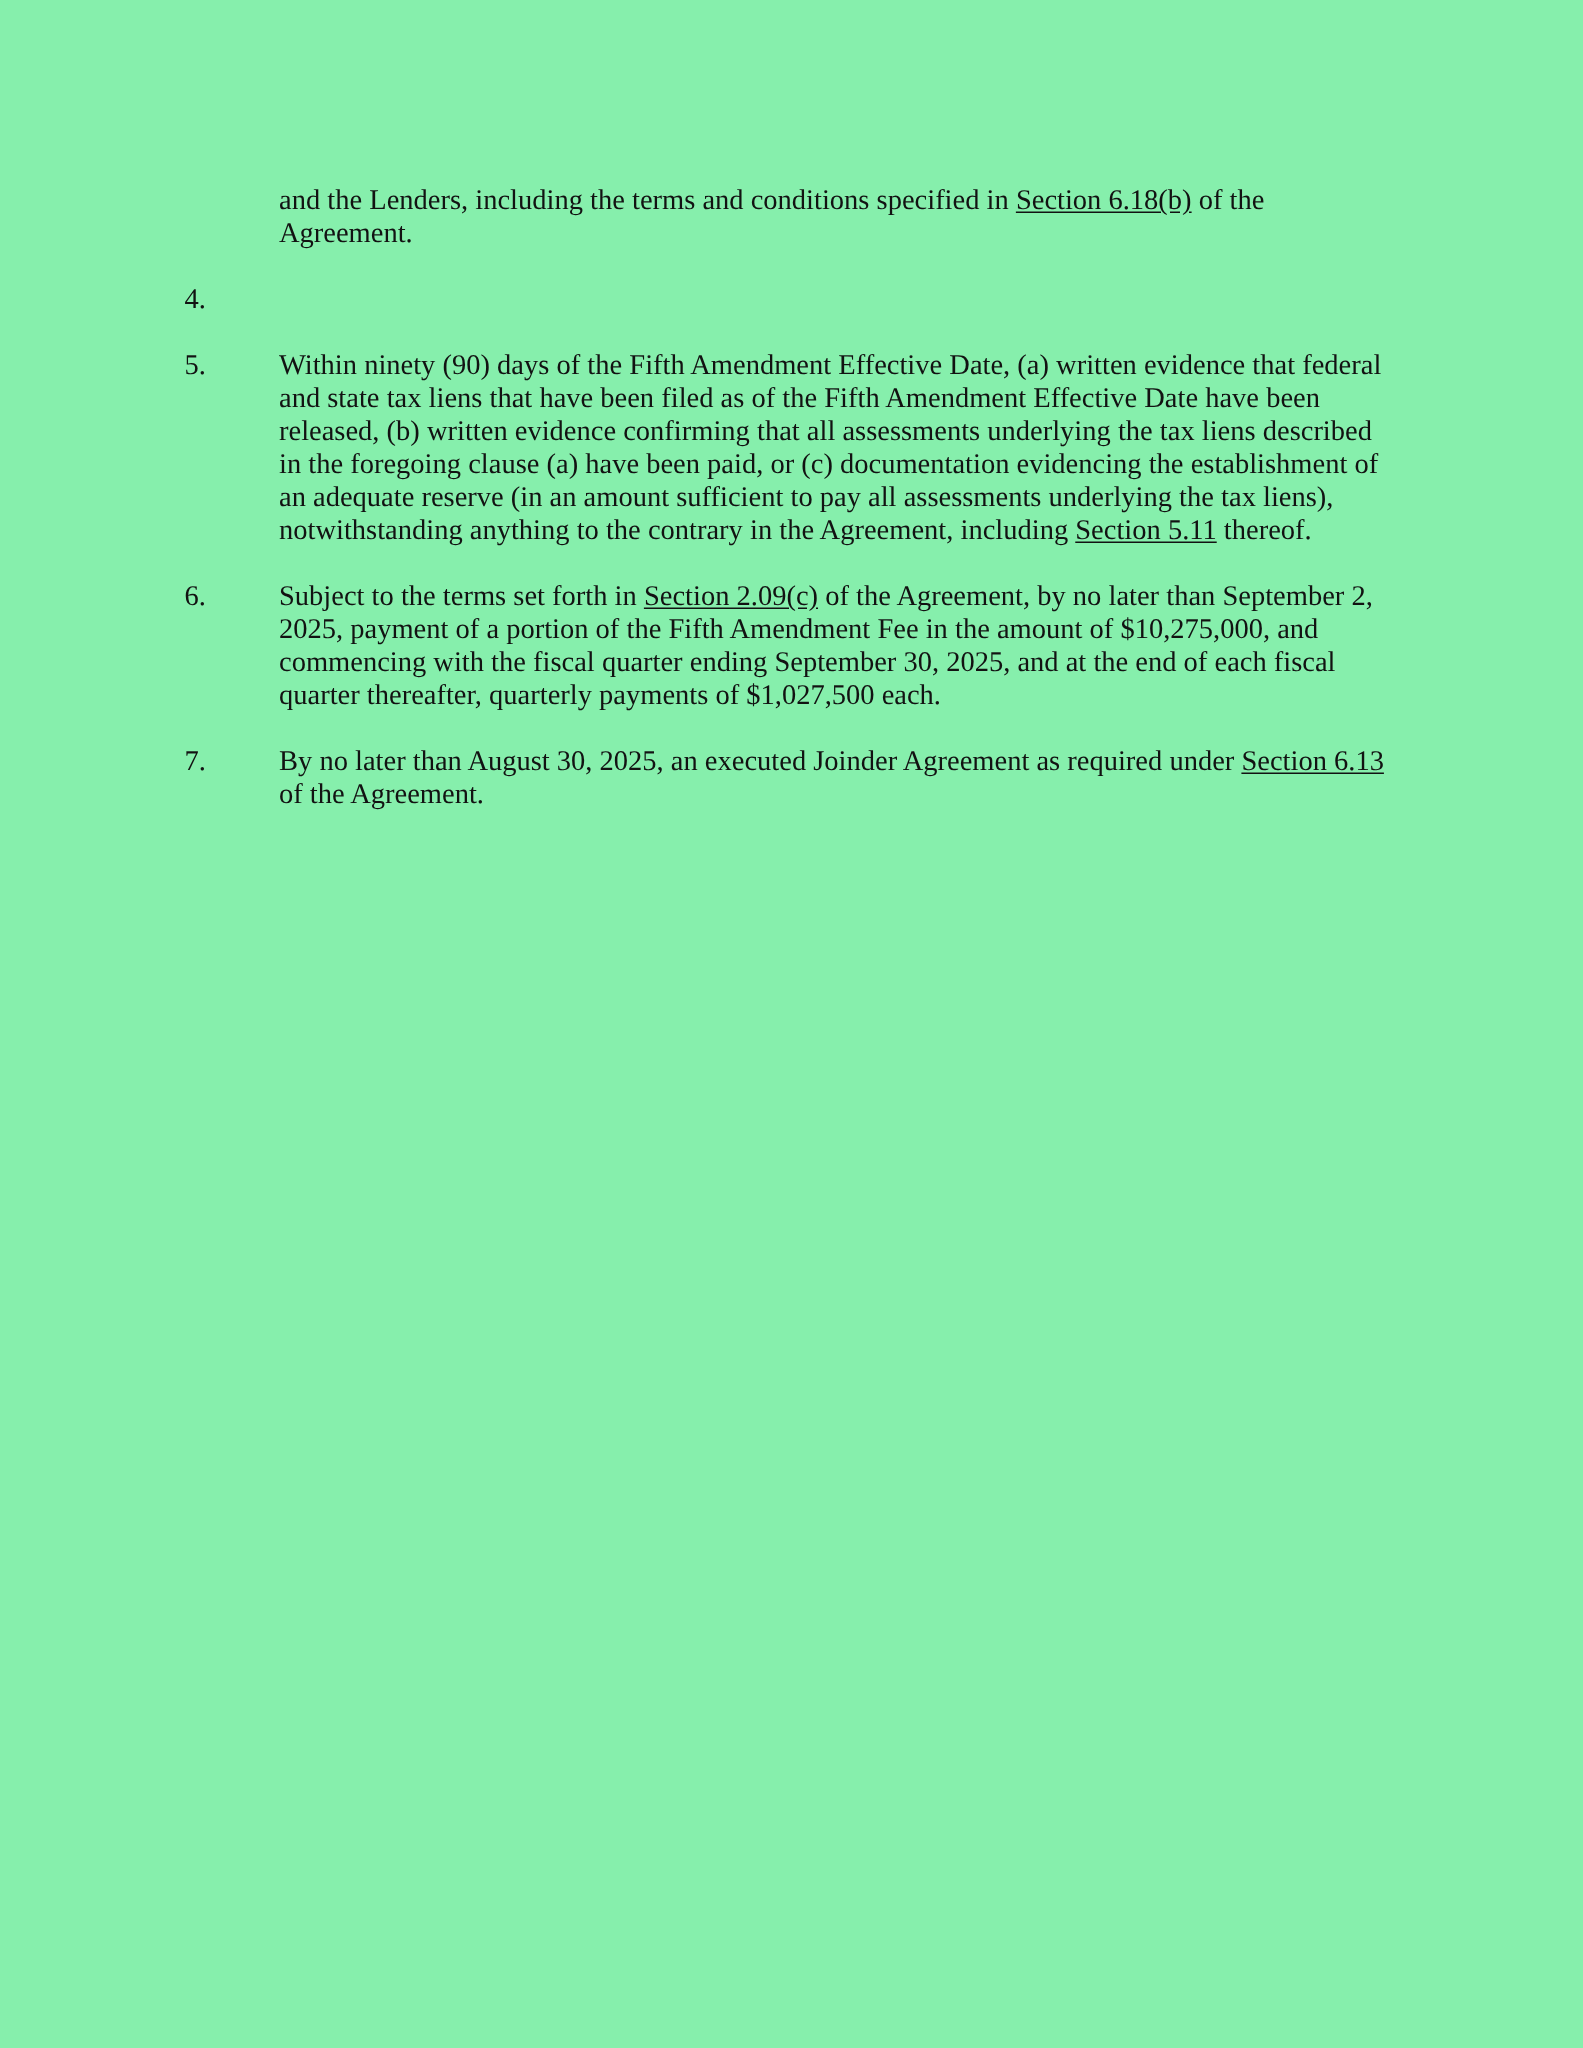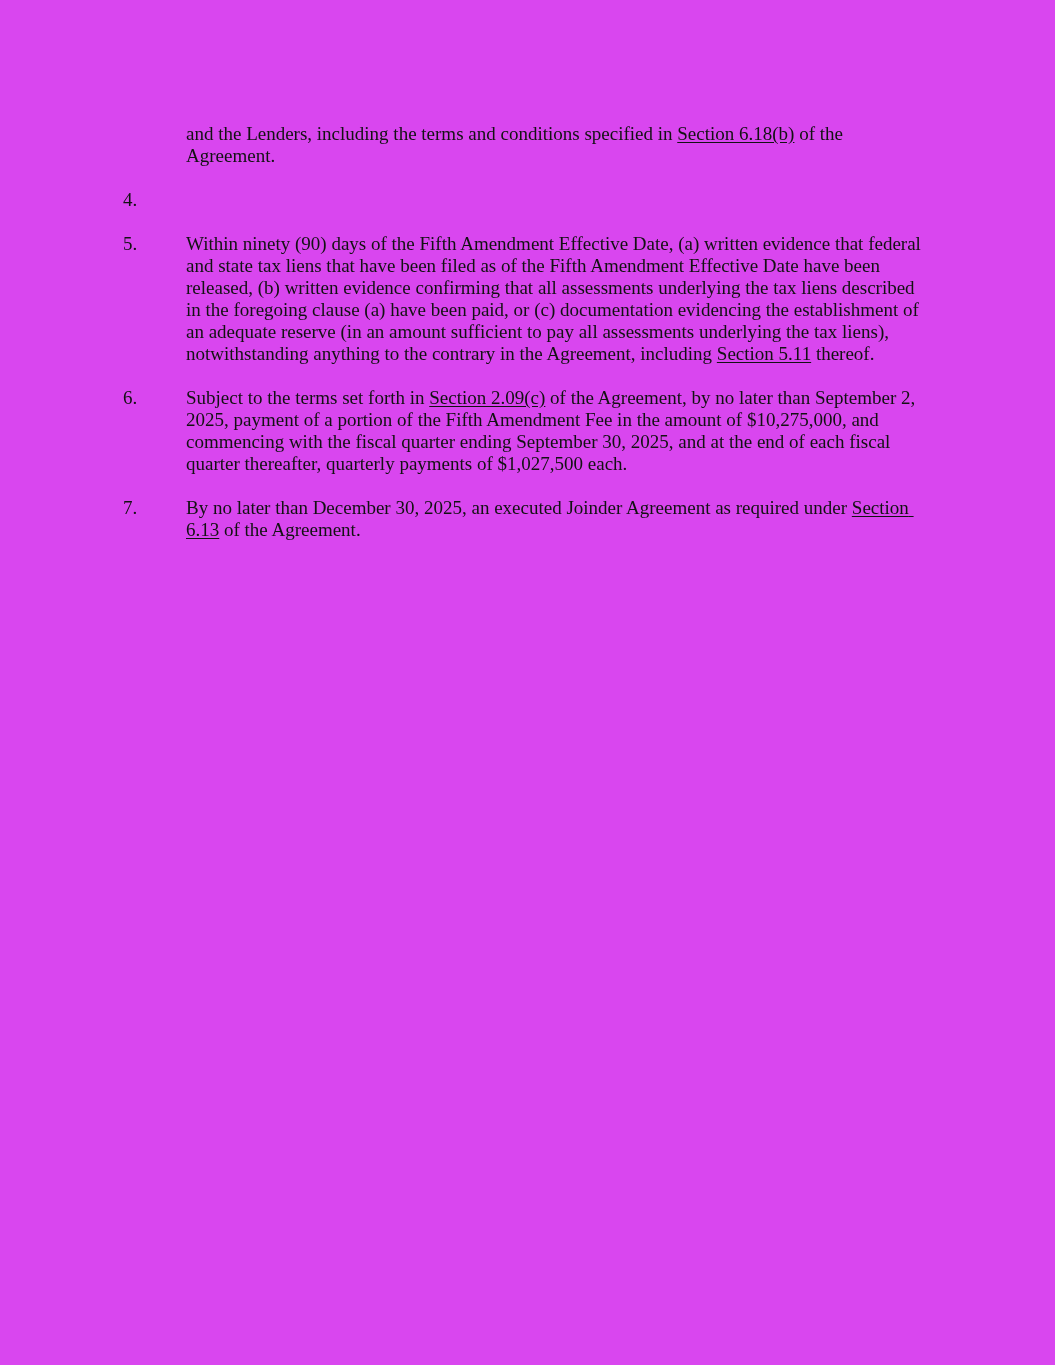--- a/index.html
+++ b/index.html
@@ -1,20 +1,20 @@
 <!DOCTYPE html>
 <html><head>
 <meta charset="utf-8">
 <style>
   html, body { margin: 0; padding: 0; background: #ffffff; }
   .page {
     position: relative;
     width: 1055px;
     height: 1365px;
-    background: #d946ef;
+    background: #86efac;
     box-sizing: border-box;
     padding: 123px 0 0 123px;
     font-family: "Liberation Serif", "DejaVu Serif", serif;
     font-size: 19px;
     line-height: 22px;
     color: #121212;
     overflow: hidden;
   }
   .para {
     display: flex;
@@ -47,16 +47,16 @@
       <div class="para">
         <div class="num">5.</div>
         <div class="text"><span class="seg">Within ninety (90) days of the Fifth Amendment Effective Date, (a) written evidence that federal and state tax liens that have been filed as of the Fifth Amendment Effective Date have been released, (b) written evidence confirming that all assessments underlying the tax liens described in the foregoing clause (a) have been paid, or (c) documentation evidencing the establishment of an adequate reserve (in an amount sufficient to pay all assessments underlying the tax liens), notwithstanding anything to the contrary in the Agreement, including </span><span class="seg u">Section 5.11</span><span class="seg"> thereof.</span></div>
       </div>
       <div class="para">
         <div class="num">6.</div>
         <div class="text"><span class="seg">Subject to the terms set forth in </span><span class="seg u">Section 2.09(c)</span><span class="seg"> of the Agreement, by no later than September 2, 2025, payment of a portion of the Fifth Amendment Fee in the amount of $10,275,000, and commencing with the fiscal quarter ending September 30, 2025, and at the end of each fiscal quarter thereafter, quarterly payments of $1,027,500 each.</span></div>
       </div>
       <div class="para">
         <div class="num">7.</div>
-        <div class="text"><span class="seg">By no later than December 30, 2025, an executed Joinder Agreement as required under </span><span class="seg u">Section 6.13</span><span class="seg"> of the Agreement.</span></div>
+        <div class="text"><span class="seg">By no later than August 30, 2025, an executed Joinder Agreement as required under </span><span class="seg u">Section 6.13</span><span class="seg"> of the Agreement.</span></div>
       </div>
     </div>
 </div>
 
 </body></html>

